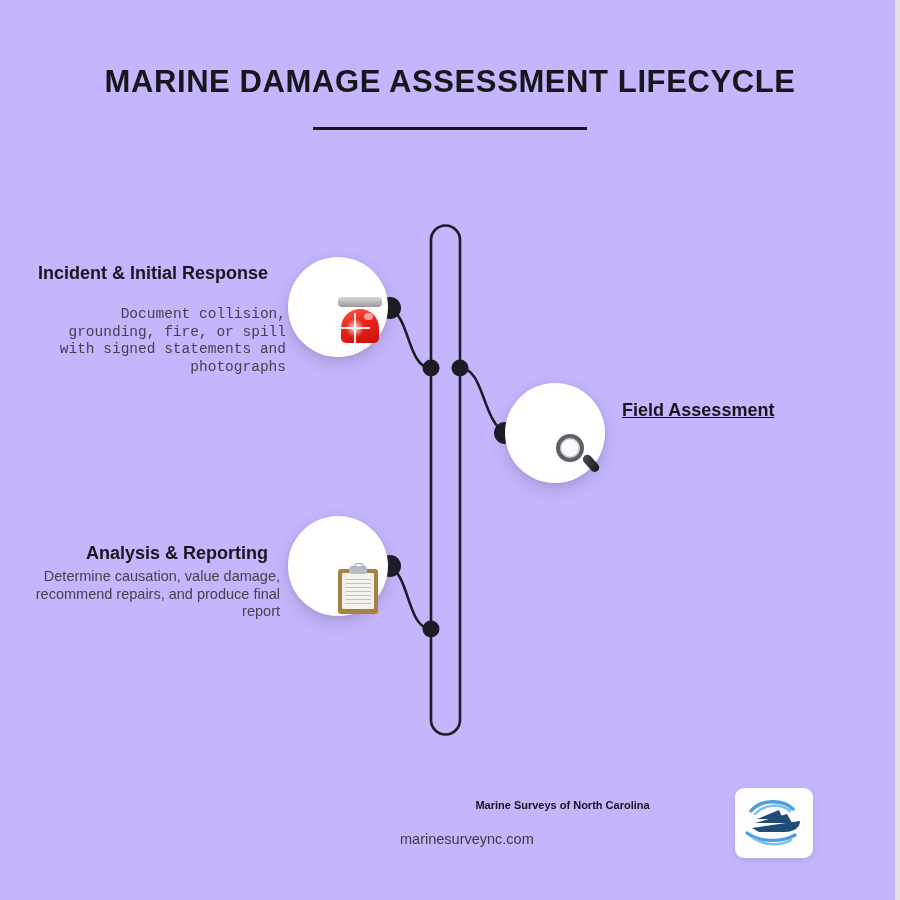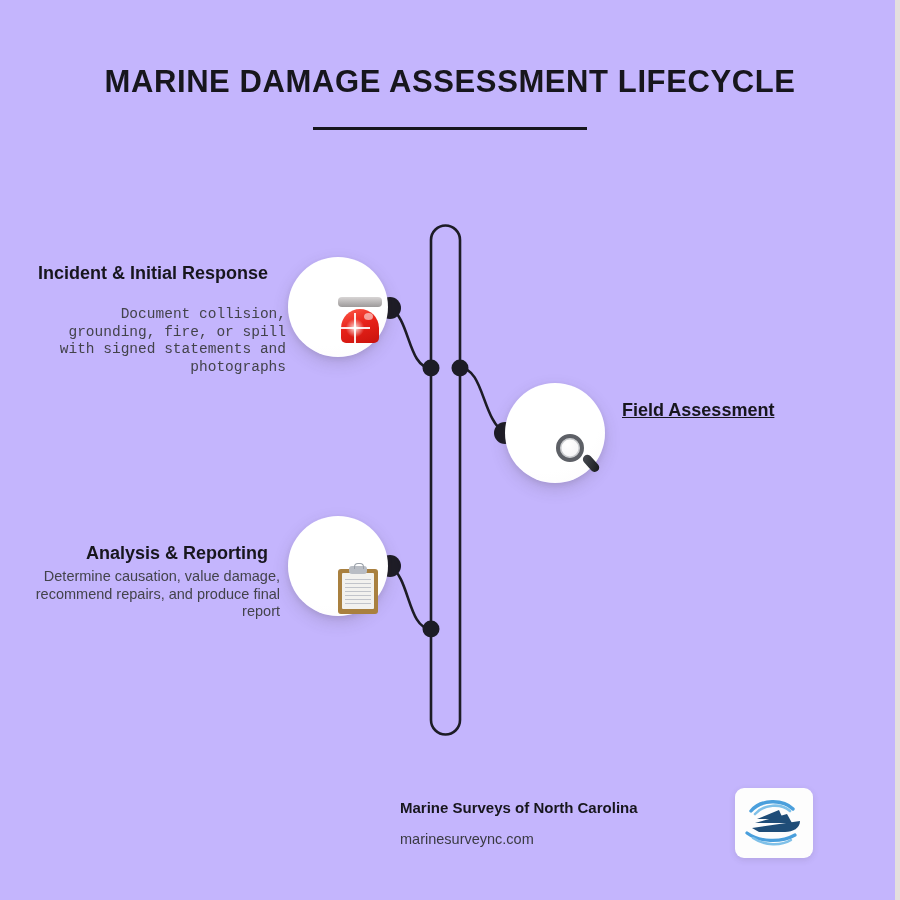--- a/index.html
+++ b/index.html
@@ -145,22 +145,22 @@
   .s1-head { left:18px;  top:263px; width:250px; }
   .s1-body { left:36px;  top:306px; width:250px;font-family:Liberation Mono, monospace; }
   .s2-head { left:622px; top:400px; width:260px;text-decoration:underline; }
   .s2-body { left:622px; top:429px; width:230px; }
   .s3-head { left:18px;  top:543px; width:250px; }
   .s3-body { left:18px;  top:568px; width:250px;margin-left:12px; }
 
   
   .brand-name {
     position:absolute; left:400px; top:799px; width:325px;
-    text-align:left;
-    font-size:15px; font-weight:bold; color:#17161d;
+    text-align:center;
+    font-size:11px; font-weight:bold; color:#17161d;
   }
   .brand-url {
     position:absolute; left:400px; top:831px; width:325px;
     text-align:left;
     font-size:14.5px; color:#3a3a42;
   }
   .logo-box {
     position:absolute; left:735px; top:788px;
     width:78px; height:70px;
     background:#fdfdfd; border-radius:9px;

